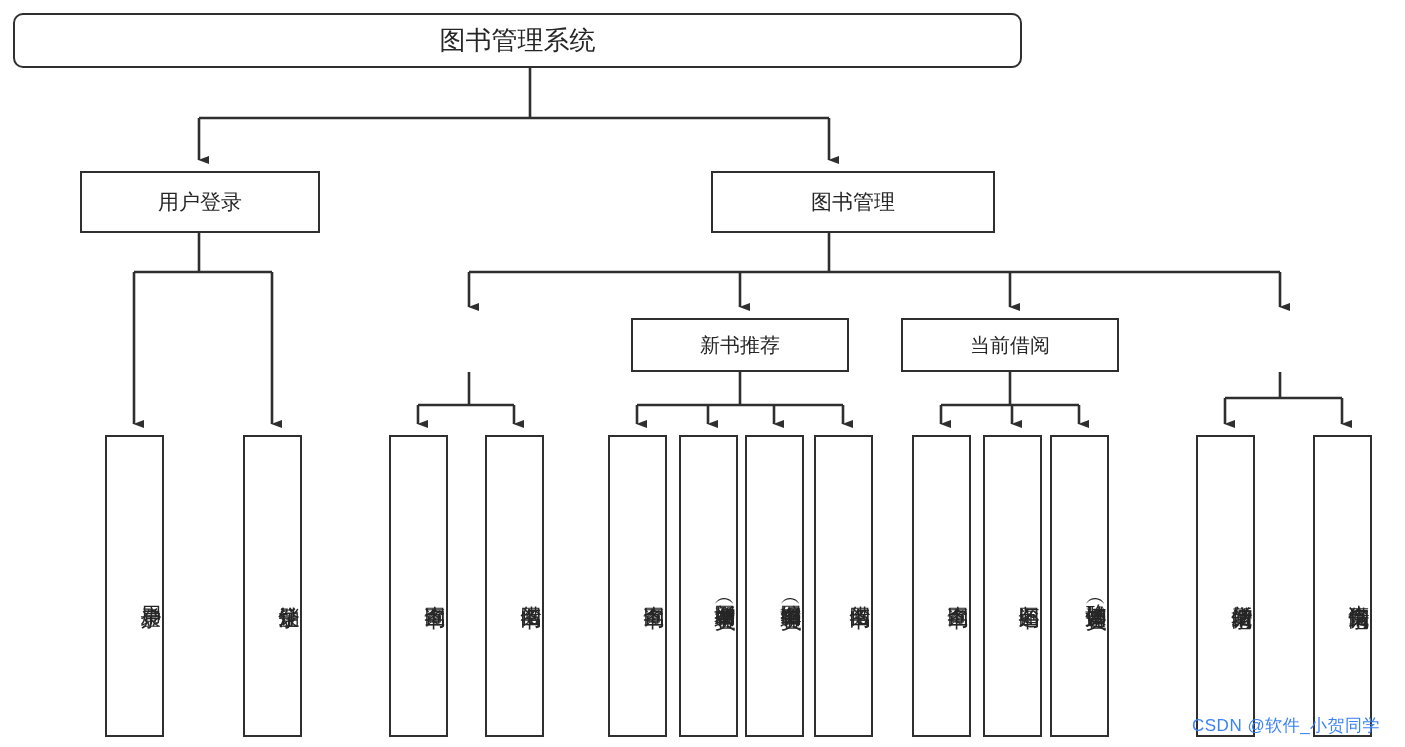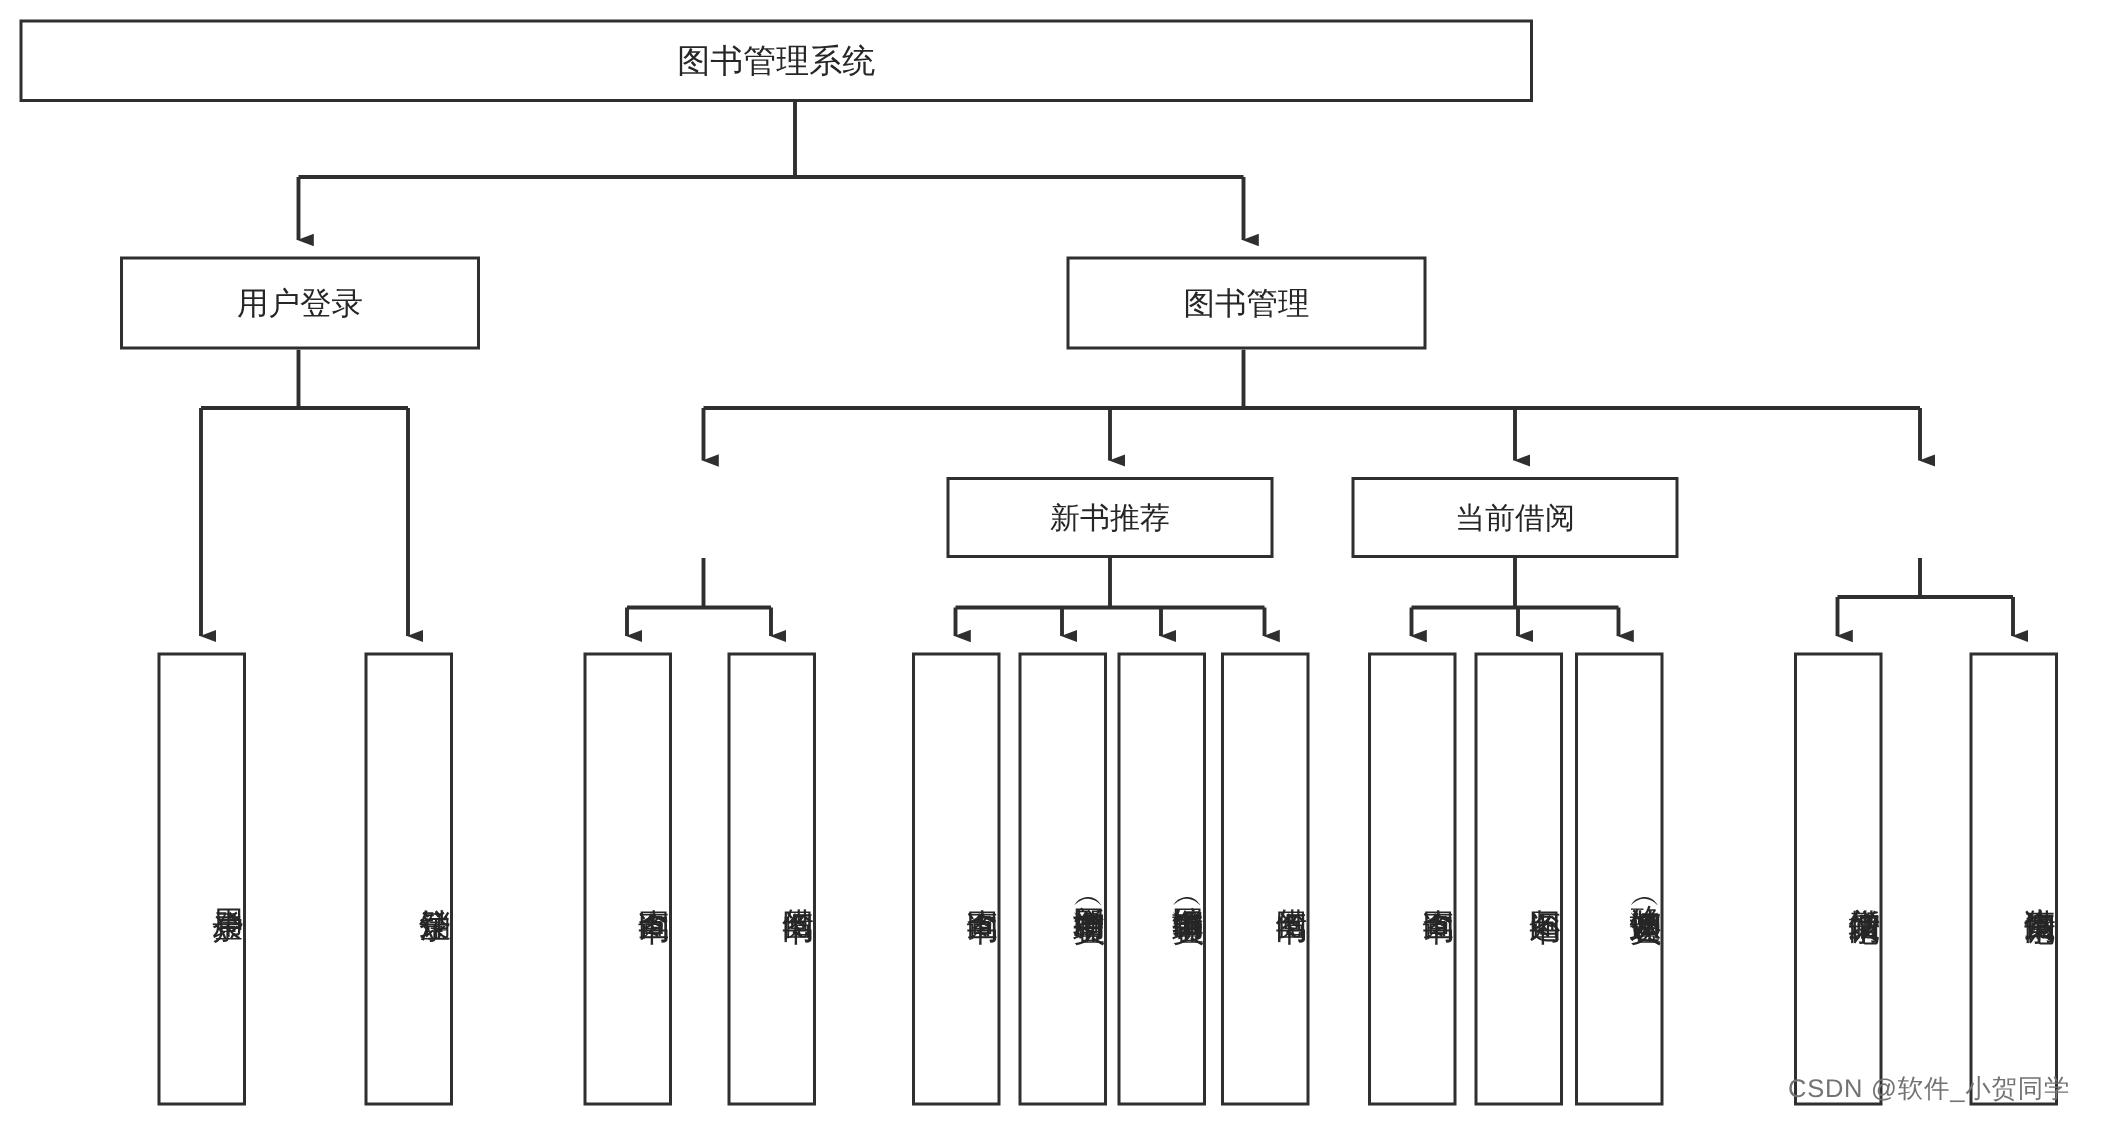--- a/index.html
+++ b/index.html
@@ -31,21 +31,22 @@
     box-sizing: border-box;
     border: 2.5px solid #2f2f2f;
     background: #ffffff;
     display: flex;
     align-items: center;
     justify-content: center;
     text-align: center;
     color: #262626;
   }
   .node.root {
-    font-size: 22px;
+    font-size: 26px;
+    border-radius: 10px;
   }
   .node.lvl1 {
     font-size: 21px;
   }
   .node.lvl2 {
     font-size: 20px;
   }
   .node.leaf {
     writing-mode: vertical-rl;
     text-orientation: upright;
@@ -56,21 +57,21 @@
     align-items: flex-start;
     justify-content: center;
   }
   .leaf-label {
     display: block;
     white-space: normal;
   }
   .watermark {
     position: absolute;
     font-size: 17px;
-    color: #737373;
+    color: #3b82f6;
     white-space: nowrap;
     letter-spacing: 0.5px;
   }
 </style>
 </head>
 <body>
 
 <div id="canvas">
 
   <svg id="wires" viewBox="0 0 1405 747" xmlns="http://www.w3.org/2000/svg">
@@ -124,21 +125,21 @@
     </g>
   </svg>
 
   <div class="node root" style="left:13px; top:13px; width:1009px; height:55px;">
     <span>图书管理系统</span>
   </div>
 
   <div class="node lvl1" style="left:80px; top:171px; width:240px; height:62px;">
     <span>用户登录</span>
   </div>
-  <div class="node lvl1" style="left:711px; top:171px; width:240px; height:62px;">
+  <div class="node lvl1" style="left:711px; top:171px; width:284px; height:62px;">
     <span>图书管理</span>
   </div>
 
   <div class="node lvl2" style="left:631px; top:318px; width:218px; height:54px;">
     <span>新书推荐</span>
   </div>
   <div class="node lvl2" style="left:901px; top:318px; width:218px; height:54px;align-items:center;">
     <span>当前借阅</span>
   </div>
 

